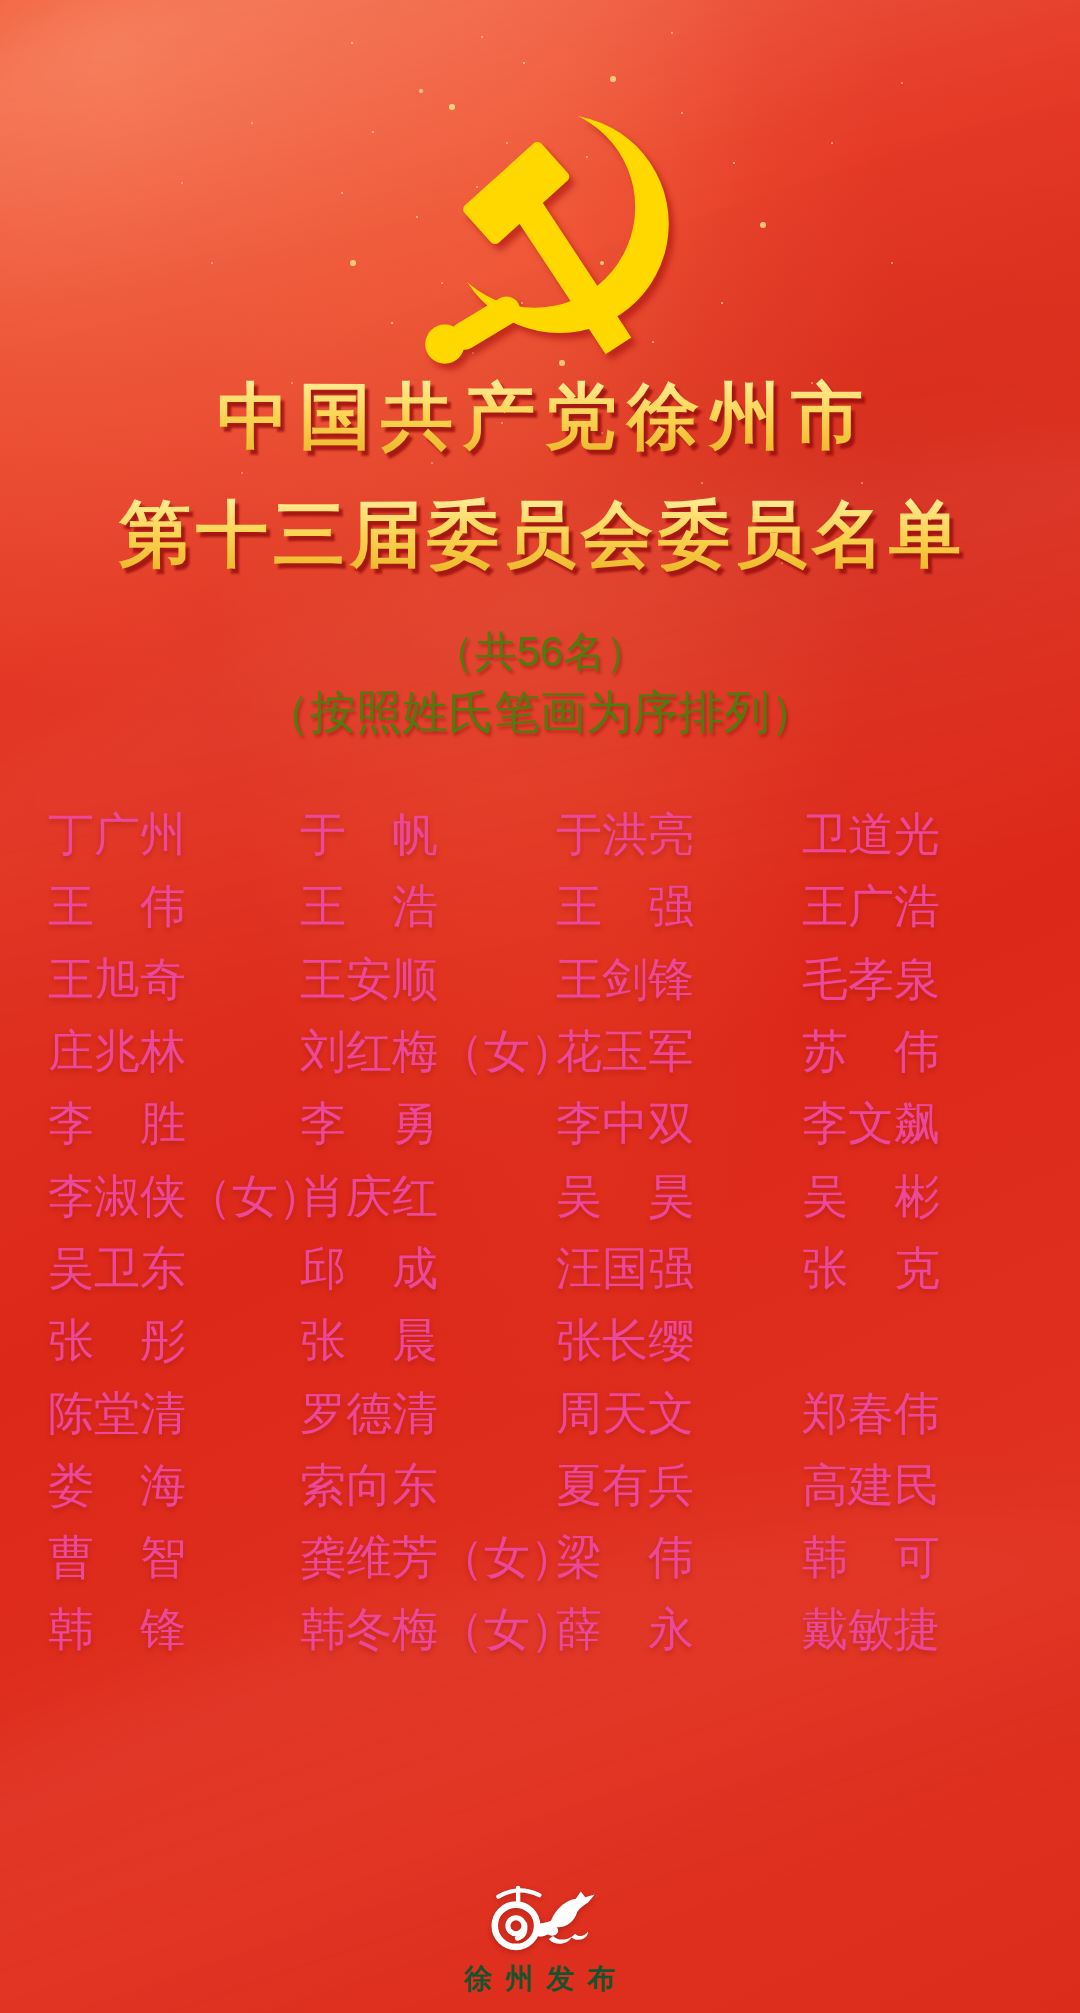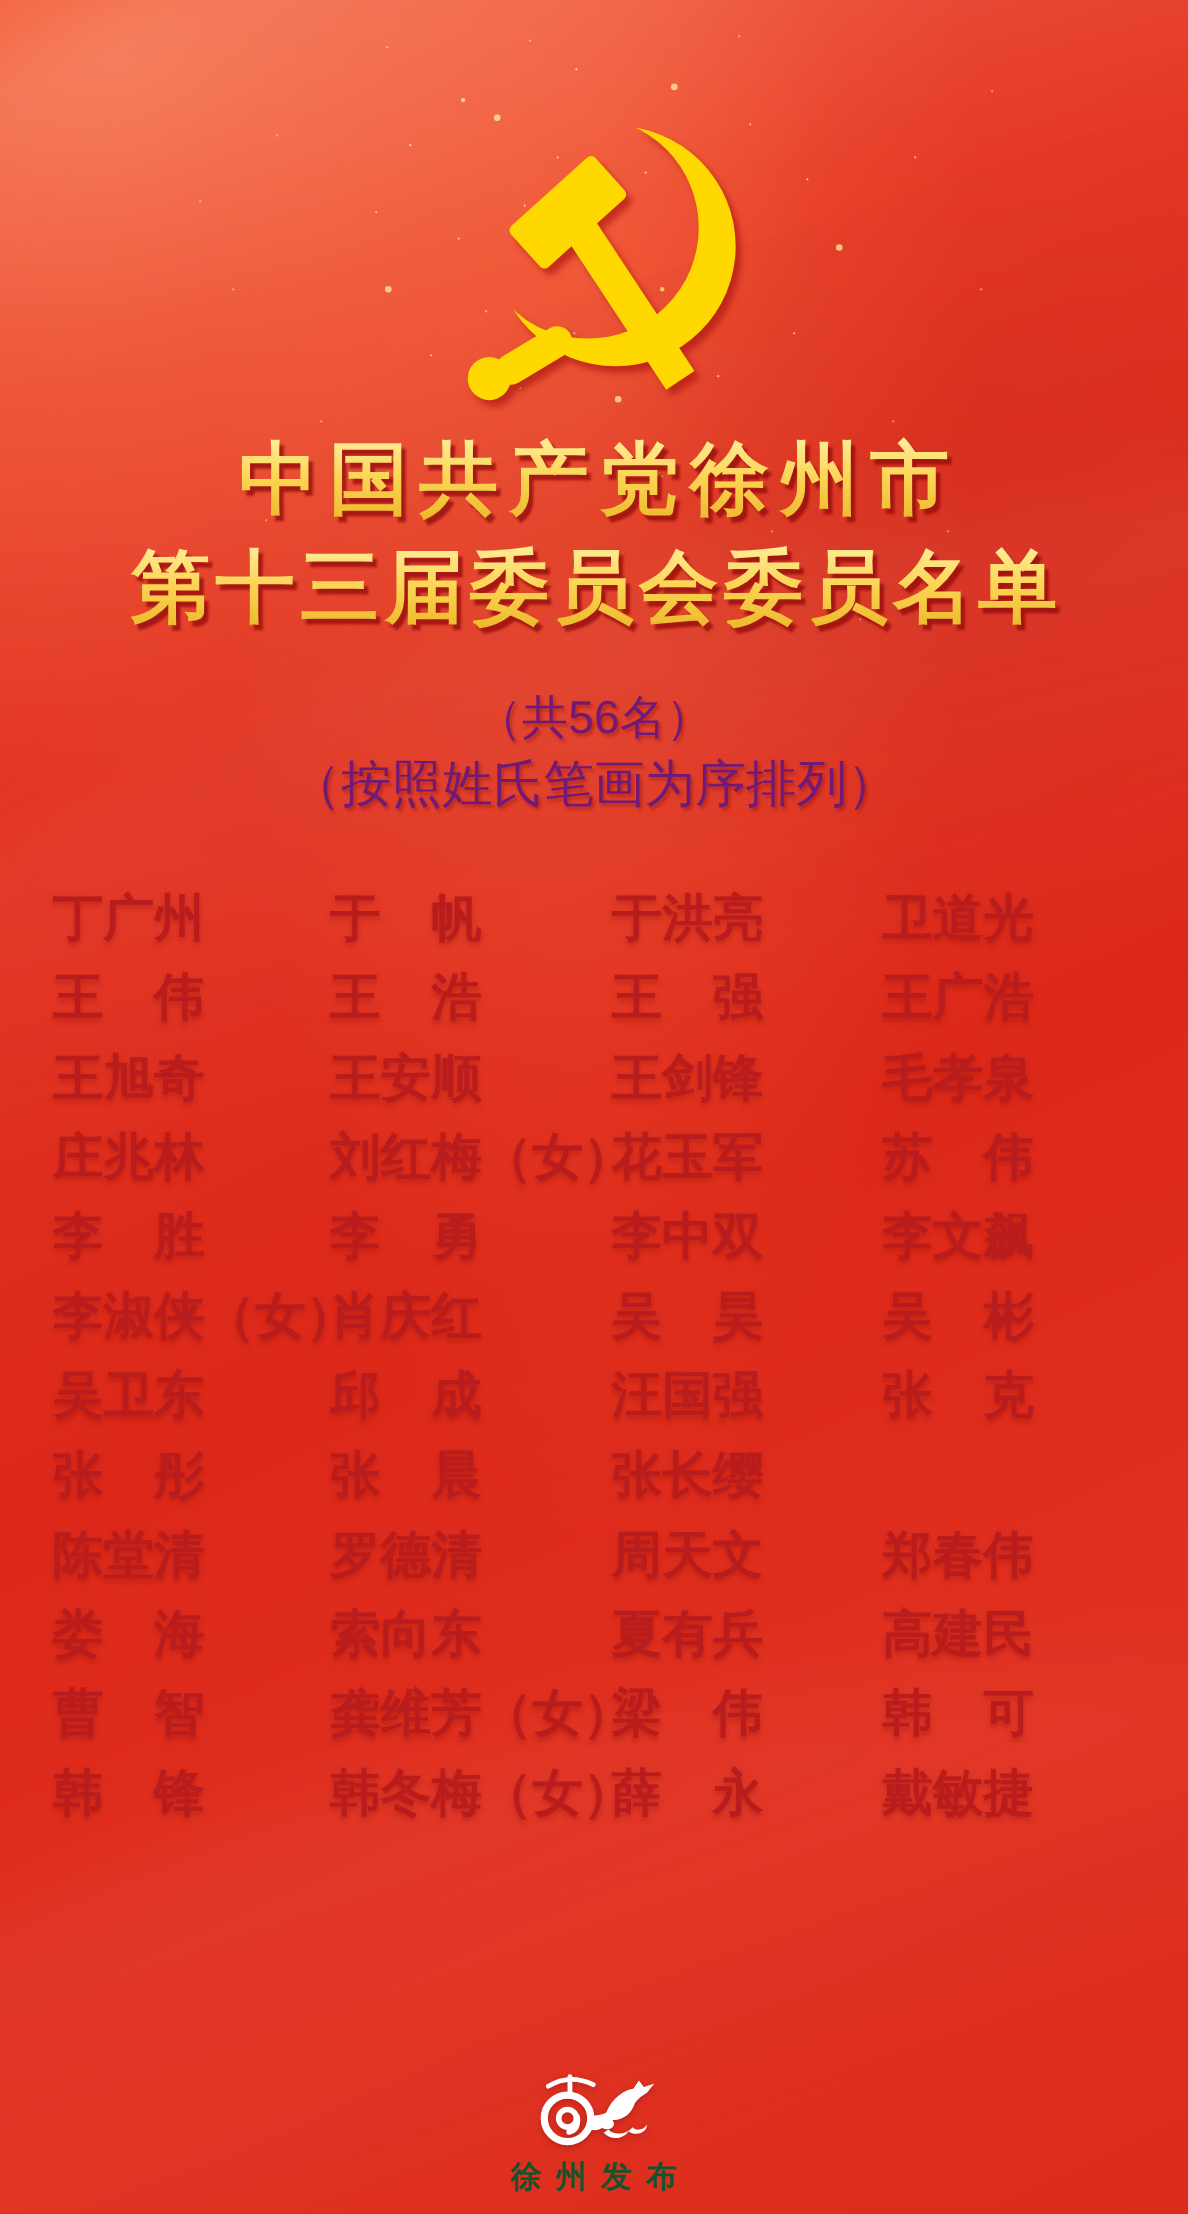--- a/index.html
+++ b/index.html
@@ -51,31 +51,31 @@
       481px 36px 0 0 rgba(255,228,140,.7), 901px 82px 0 0 rgba(255,255,255,.5),
       181px 182px 0 0 rgba(255,228,140,.6);}
   .emblem{position:absolute;top:95px;left:50%;transform:translateX(-50%);
     filter:drop-shadow(5px 6px 3px rgba(160,10,10,.55));}
   .gold-text{
     background:linear-gradient(180deg,#ffec95 5%,#fbd351 50%,#edb92b 95%);
     -webkit-background-clip:text;background-clip:text;color:transparent;
     filter:drop-shadow(4px 5px 1px rgba(150,12,12,.8));}
   .title-line{position:absolute;width:100%;text-align:center;font-weight:bold;
     font-size:72px;line-height:1.12;white-space:nowrap;}
-  .title-1{top:396px;letter-spacing:10px;text-indent:10px;}
+  .title-1{top:376px;letter-spacing:10px;text-indent:10px;}
   .title-2{top:494px;letter-spacing:5px;text-indent:5px;}
-  .subtitle{position:absolute;width:100%;text-align:center;color:#701a75;white-space:nowrap;
+  .subtitle{position:absolute;width:100%;text-align:center;color:#4d7c0f;white-space:nowrap;
     text-shadow:2px 3px 3px rgba(140,10,10,.45);}
   .subtitle-1{top:624px;font-size:42px;}
   .subtitle-2{top:682px;font-size:46px;}
   
   .names-grid{position:absolute;left:48px;top:799px;width:1010px;}
   .name-row{position:relative;height:72.3px;}
   .name-cell{position:absolute;top:50%;transform:translateY(-50%);white-space:nowrap;
-    font-size:46px;font-weight:bold;color:#b91c1c;
+    font-size:46px;font-weight:normal;color:#ec4899;
     text-shadow:0 3px 5px rgba(140,15,10,.35);}
   .col0{left:0;}.col1{left:252px;}.col2{left:508px;}.col3{left:754px;}
   
   .footer{position:absolute;left:0;top:1880px;width:100%;text-align:center;}
   .logo-mark{display:block;margin:0 auto;filter:drop-shadow(0 2px 3px rgba(120,10,10,.4));}
   .logo-text{margin-top:6px;font-size:28px;font-weight:bold;color:#14532d;
     letter-spacing:13px;text-indent:13px;white-space:nowrap;}
 </style>
 </head>
 <body>

